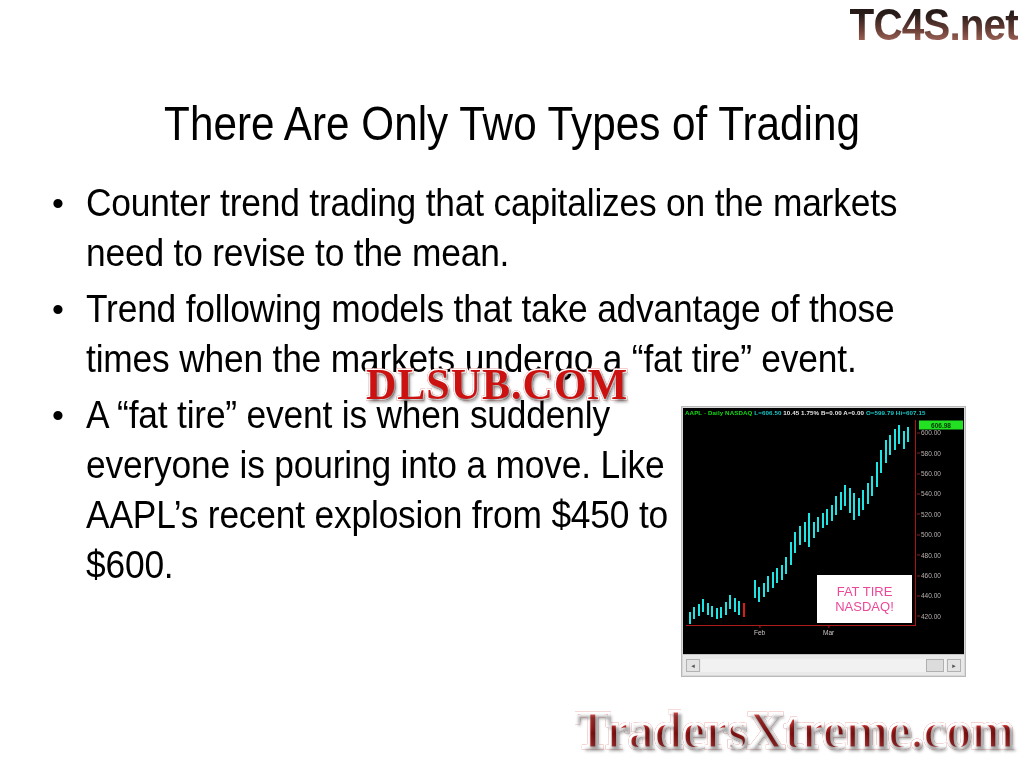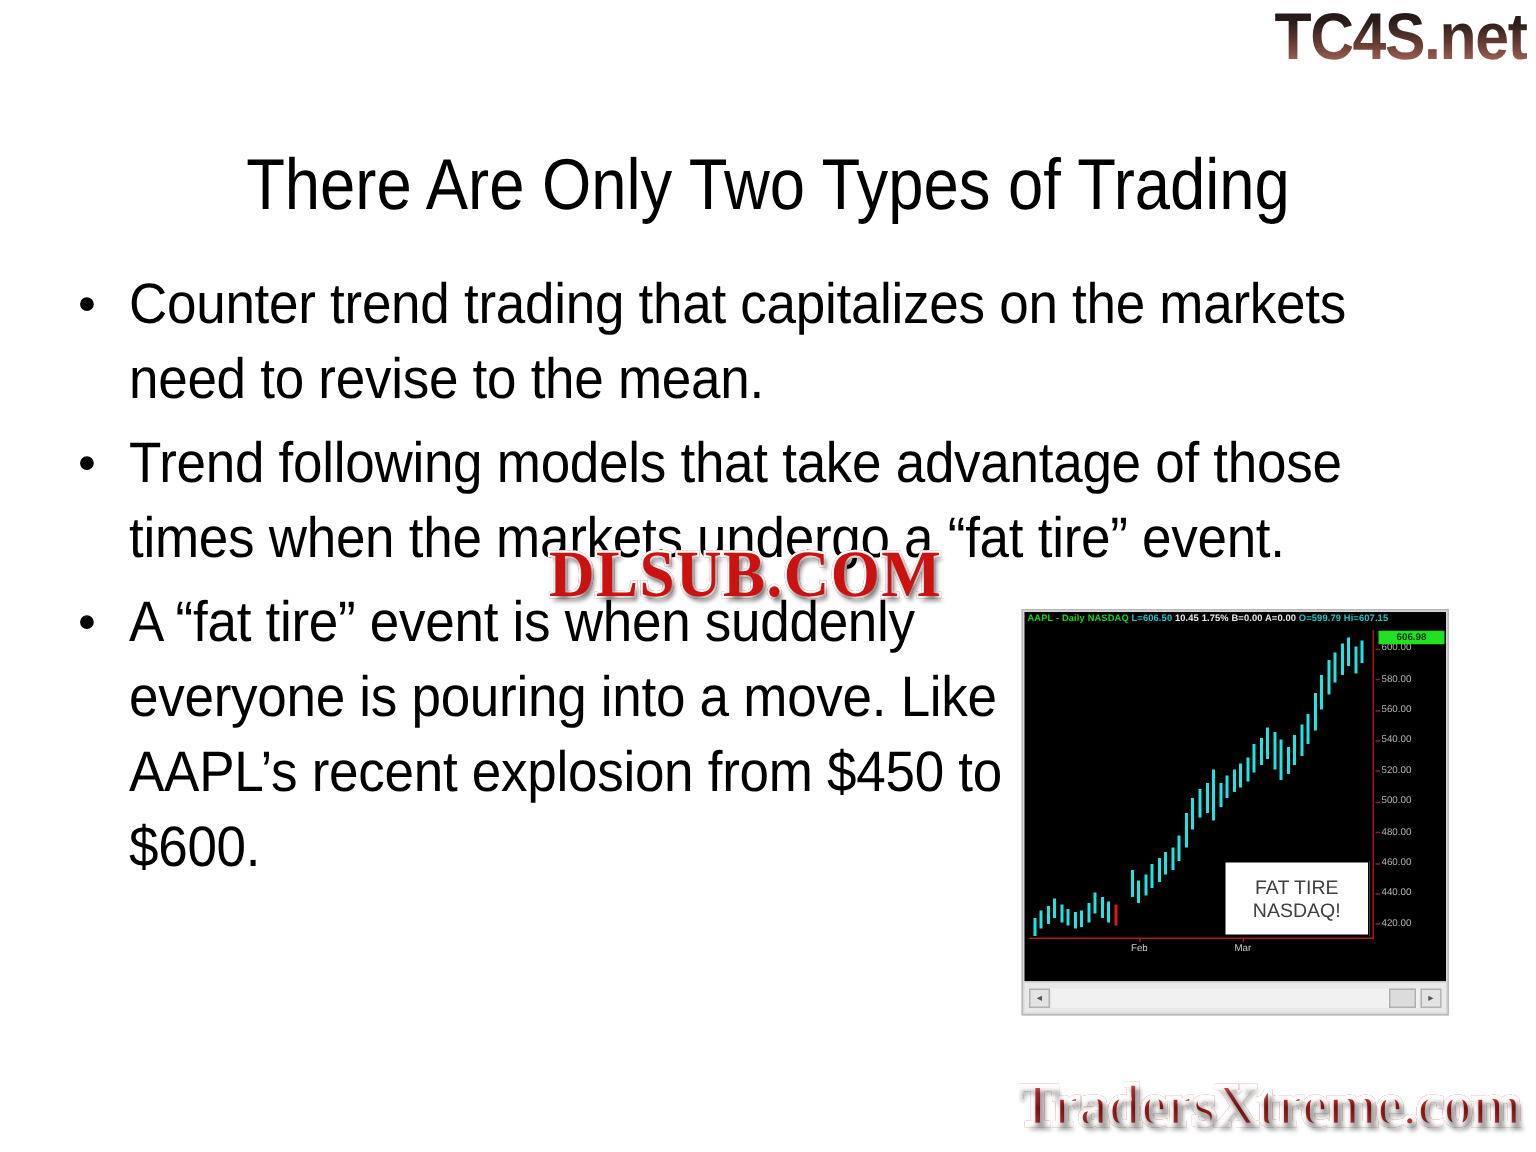--- a/index.html
+++ b/index.html
@@ -233,21 +233,21 @@
     height: 50px;
     background: #ffffff;
     border: 1px solid #000000;
     box-sizing: border-box;
     display: flex;
     flex-direction: column;
     align-items: center;
     justify-content: center;
     font-family: "Liberation Sans", sans-serif;
     font-size: 13px;
-    color: #404040;
+    color: #ec4899;
     line-height: 15px;
     text-align: center;
   }
 
   
   #chart-scrollbar {
     position: relative;
     height: 21px;
     background: #e9e9e9;
     border-top: 1px solid #c4c4c4;
@@ -287,21 +287,21 @@
     box-sizing: border-box;
   }
 
   
   #tradersxtreme-watermark {
     position: absolute;
     right: 10px;
     bottom: 8px;
     font-family: "Liberation Serif", serif;
     font-weight: bold;
-    font-size: 40px;
+    font-size: 52px;
     letter-spacing: -0.5px;
     background: linear-gradient(180deg, #e36a6a 0%, #c62828 45%, #aa1717 55%, #e05b5b 100%);
     -webkit-background-clip: text;
     background-clip: text;
     color: transparent;
     -webkit-text-stroke: 3px #ffffff;
     paint-order: stroke fill;
     text-shadow: 2px 3px 3px rgba(0,0,0,0.35);
     white-space: nowrap;
   }

